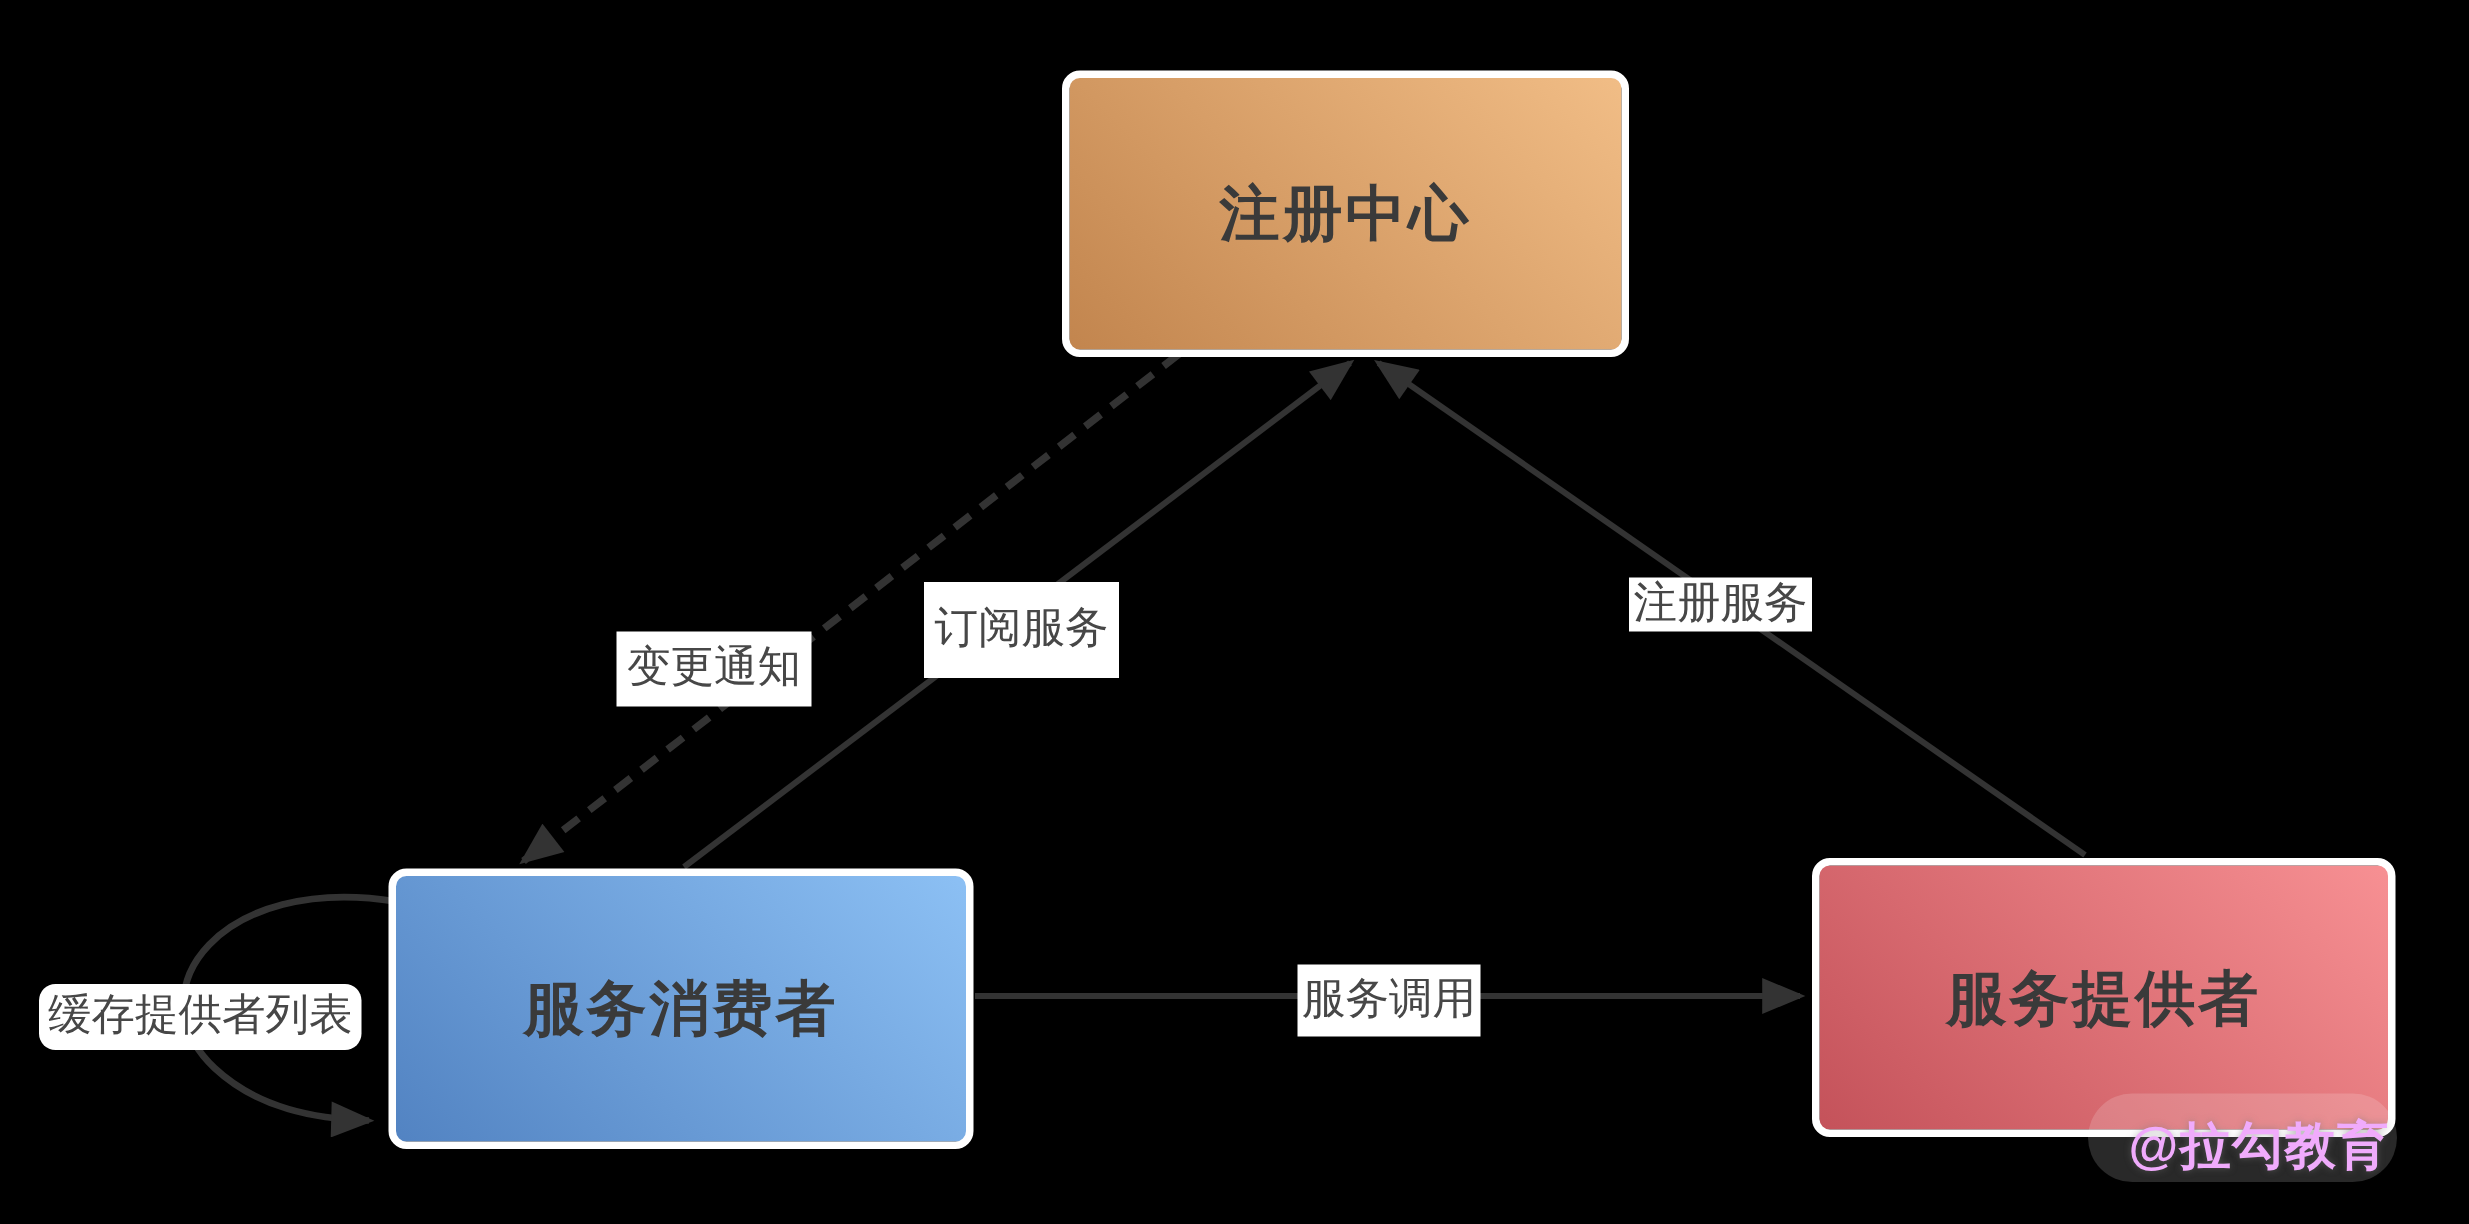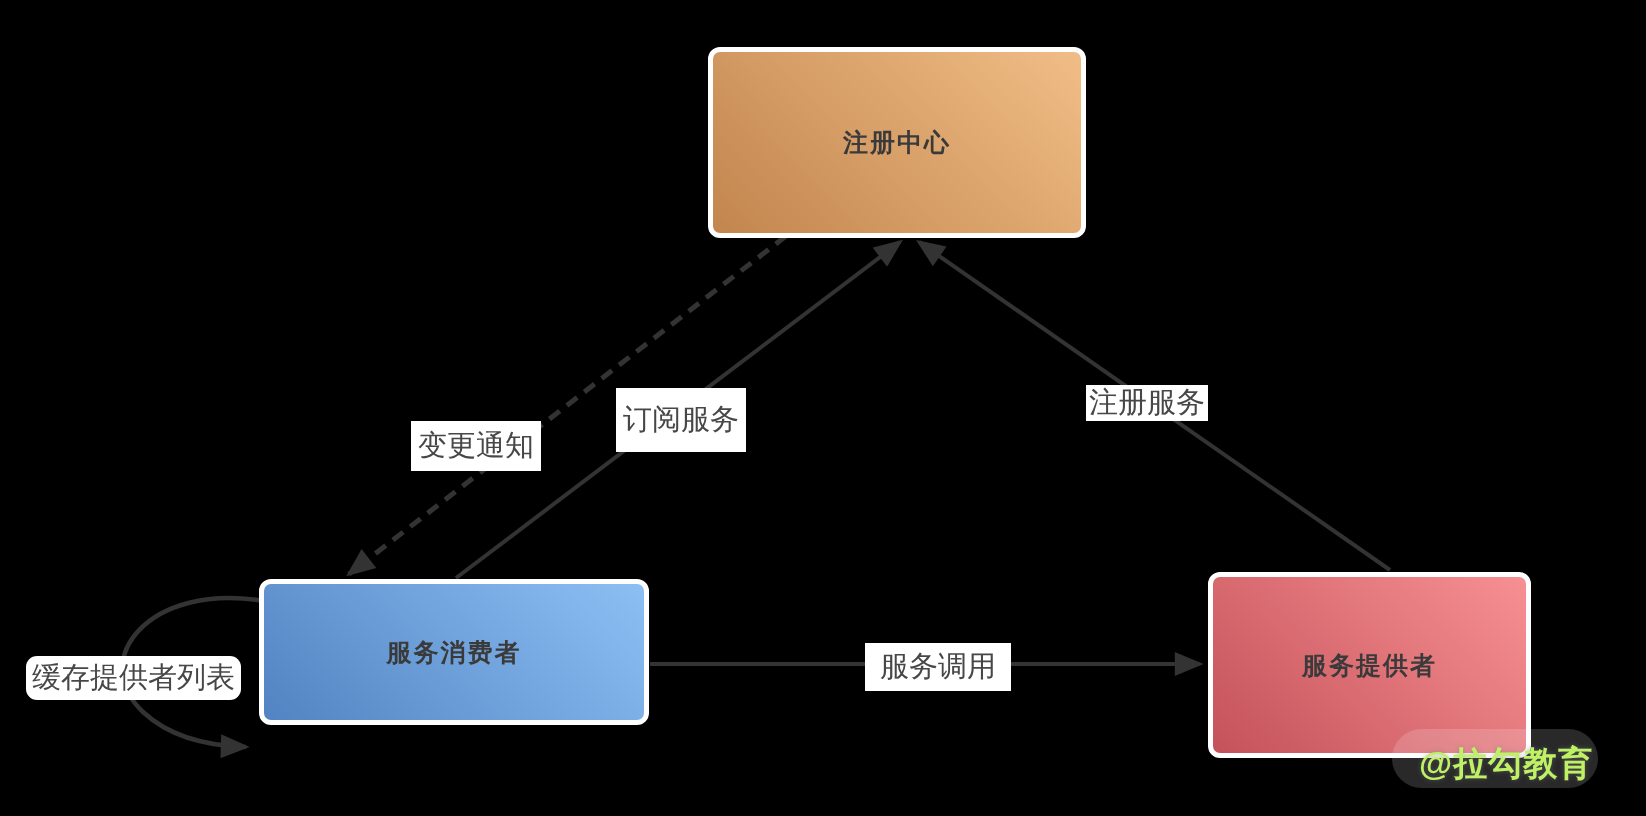--- a/index.html
+++ b/index.html
@@ -24,58 +24,58 @@
     position: absolute;
     z-index: 2;
     box-sizing: border-box;
     border: 5px solid #ffffff;
     border-radius: 12px;
     display: flex;
     align-items: center;
     justify-content: center;
   }
   .node-label {
-    font-size: 25px;
+    font-size: 40px;
     font-weight: bold;
     color: #3a3a3a;
     letter-spacing: 2px;
     white-space: nowrap;
   }
   #node-registry { left: 708px; top: 47px;  width: 378px; height: 191px; }
-  #node-consumer { left: 259px; top: 579px; width: 390px; height: 146px; }
-  #node-provider { left: 1208px; top: 572px; width: 323px; height: 186px; font-family: Liberation Serif, serif; }
+  #node-consumer { left: 259px; top: 579px; width: 390px; height: 187px; }
+  #node-provider { left: 1208px; top: 572px; width: 389px; height: 186px; font-family: Liberation Serif, serif; }
 
   .edge-label {
     position: absolute;
     z-index: 3;
     background: #ffffff;
     color: #474747;
     font-size: 29px;
     line-height: 1.1;
     white-space: nowrap;
   }
   #label-subscribe { left: 616px;  top: 388px; padding: 16px 7px; }
   #label-notify    { left: 411px;  top: 421px; padding: 9px 7px; }
   #label-register  { left: 1086px; top: 385px; padding: 2px 3px; text-align: center; }
-  #label-invoke    { left: 865px;  top: 643px; padding: 8px 15px; }
+  #label-invoke    { left: 865px;  top: 643px; padding: 8px 3px; }
   #label-cache     { left: 26px;   top: 656px; padding: 6px 6px; border-radius: 11px; }
 
   #watermark-bg {
     position: absolute;
     left: 1392px; top: 729px;
     width: 206px; height: 59px;
     border-radius: 30px;
     background: rgba(255, 255, 255, 0.16);
     z-index: 4;
   }
   #watermark-text {
     position: absolute;
     left: 1419px; top: 741px;
     z-index: 5;
-    color: #bef264;
+    color: #f0abfc;
     font-size: 34px;
     font-weight: bold;
     letter-spacing: 1px;
     white-space: nowrap;
     text-shadow: 0 0 5px rgba(120,120,120,0.55);
   }
 </style>
 </head>
 <body>
 

